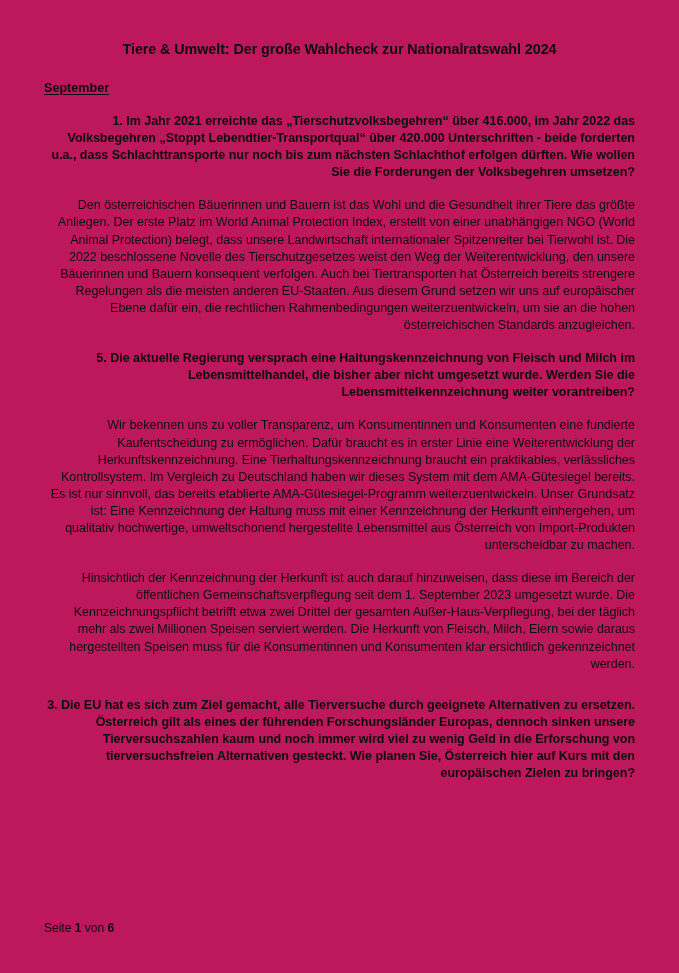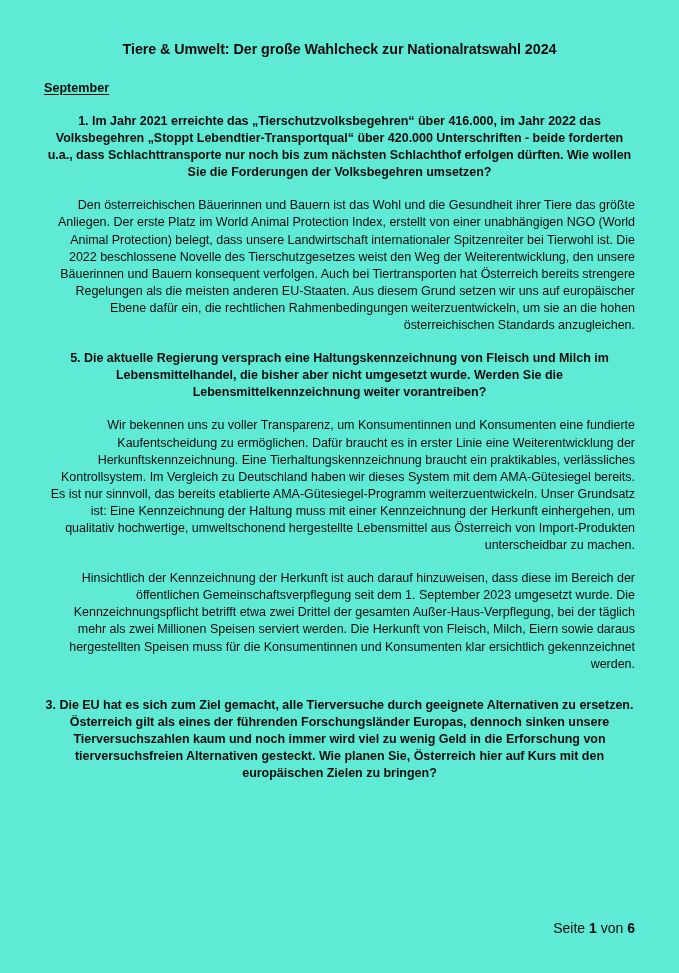--- a/index.html
+++ b/index.html
@@ -14,21 +14,21 @@
     overflow: hidden;
     font-family: "Liberation Sans", sans-serif;
     color: #0d0d0d;
     -webkit-font-smoothing: antialiased;
   }
   .page {
     position: relative;
     box-sizing: border-box;
     width: 679px;
     height: 973px;
-    background: #5eead4;
+    background: #be185d;
     padding: 40px 44px 0 44px;
   }
   .doc-title {
     margin: 0 0 22px 0;
     text-align: center;
     font-size: 14.3px;
     font-weight: bold;
     line-height: 18px;
     letter-spacing: -0.05px;
   }
@@ -38,41 +38,40 @@
     font-weight: bold;
     line-height: 16px;
     text-decoration: underline;
     text-underline-offset: 2px;
   }
   .question {
     margin: 0 0 16px 0;
     font-size: 12.5px;
     font-weight: bold;
     line-height: 17.1px;
-    text-align: center;
+    text-align: right;
     letter-spacing: -0.02px;
   }
   .answer {
     margin: 0 0 16px 0;
     font-size: 12.5px;
     font-weight: normal;
     line-height: 17.1px;
     text-align: right;
     letter-spacing: -0.02px;
   }
   .spacer-q3 {
     height: 8px;
   }
   .footer {
     position: absolute;
     left: 44px;
     right: 44px;
     bottom: 37px;
-    text-align: right;
-    font-size: 14px;
+    font-size: 12px;
     line-height: 16px;
   }
   .footer .num {
     font-weight: bold;
   }
 </style>
 </head>
 <body>
 
 <div class="page">

